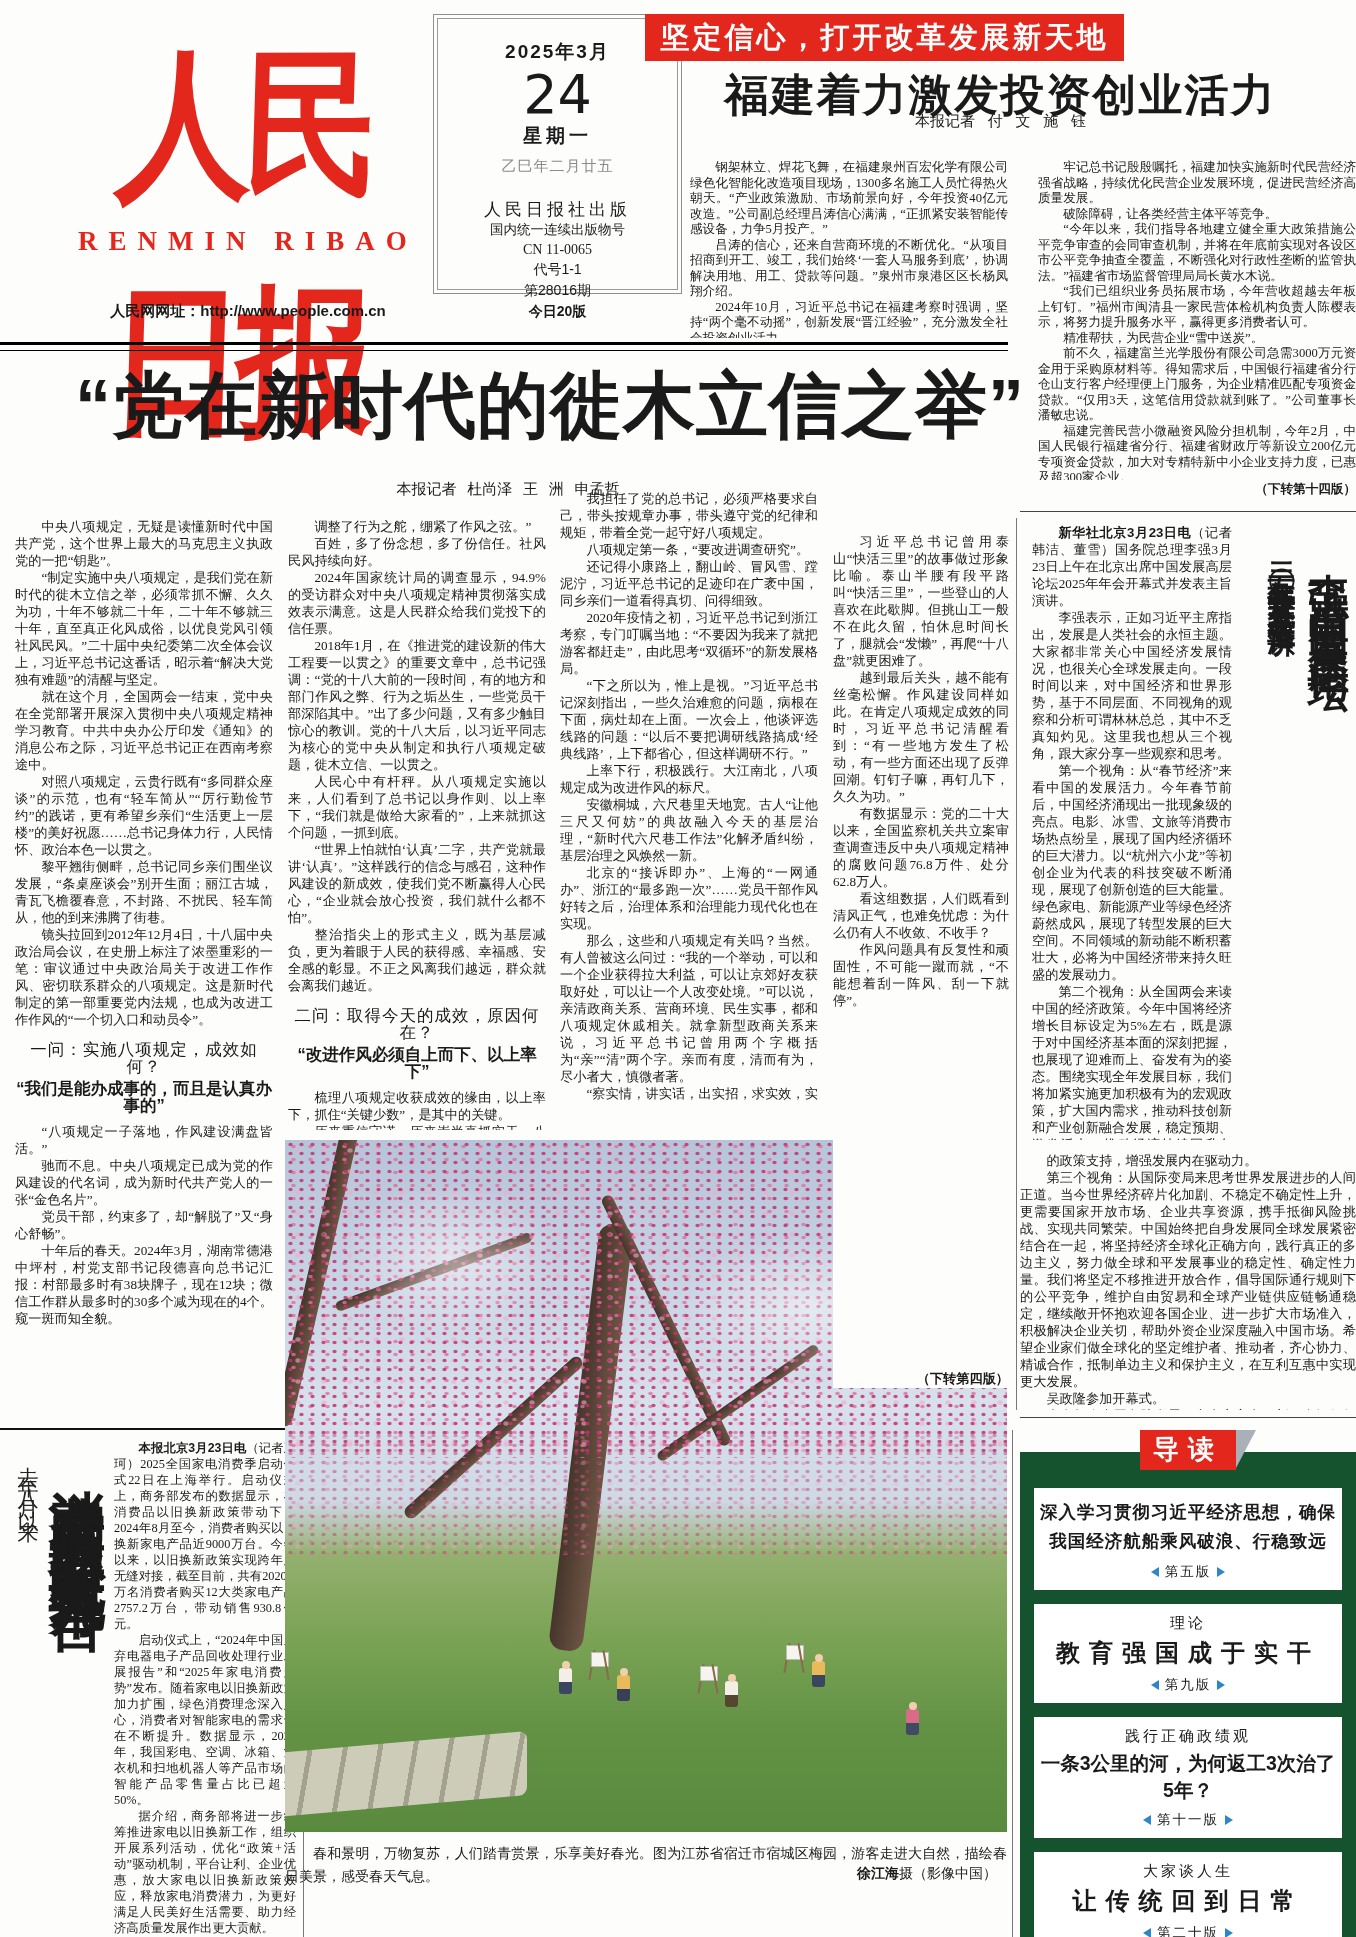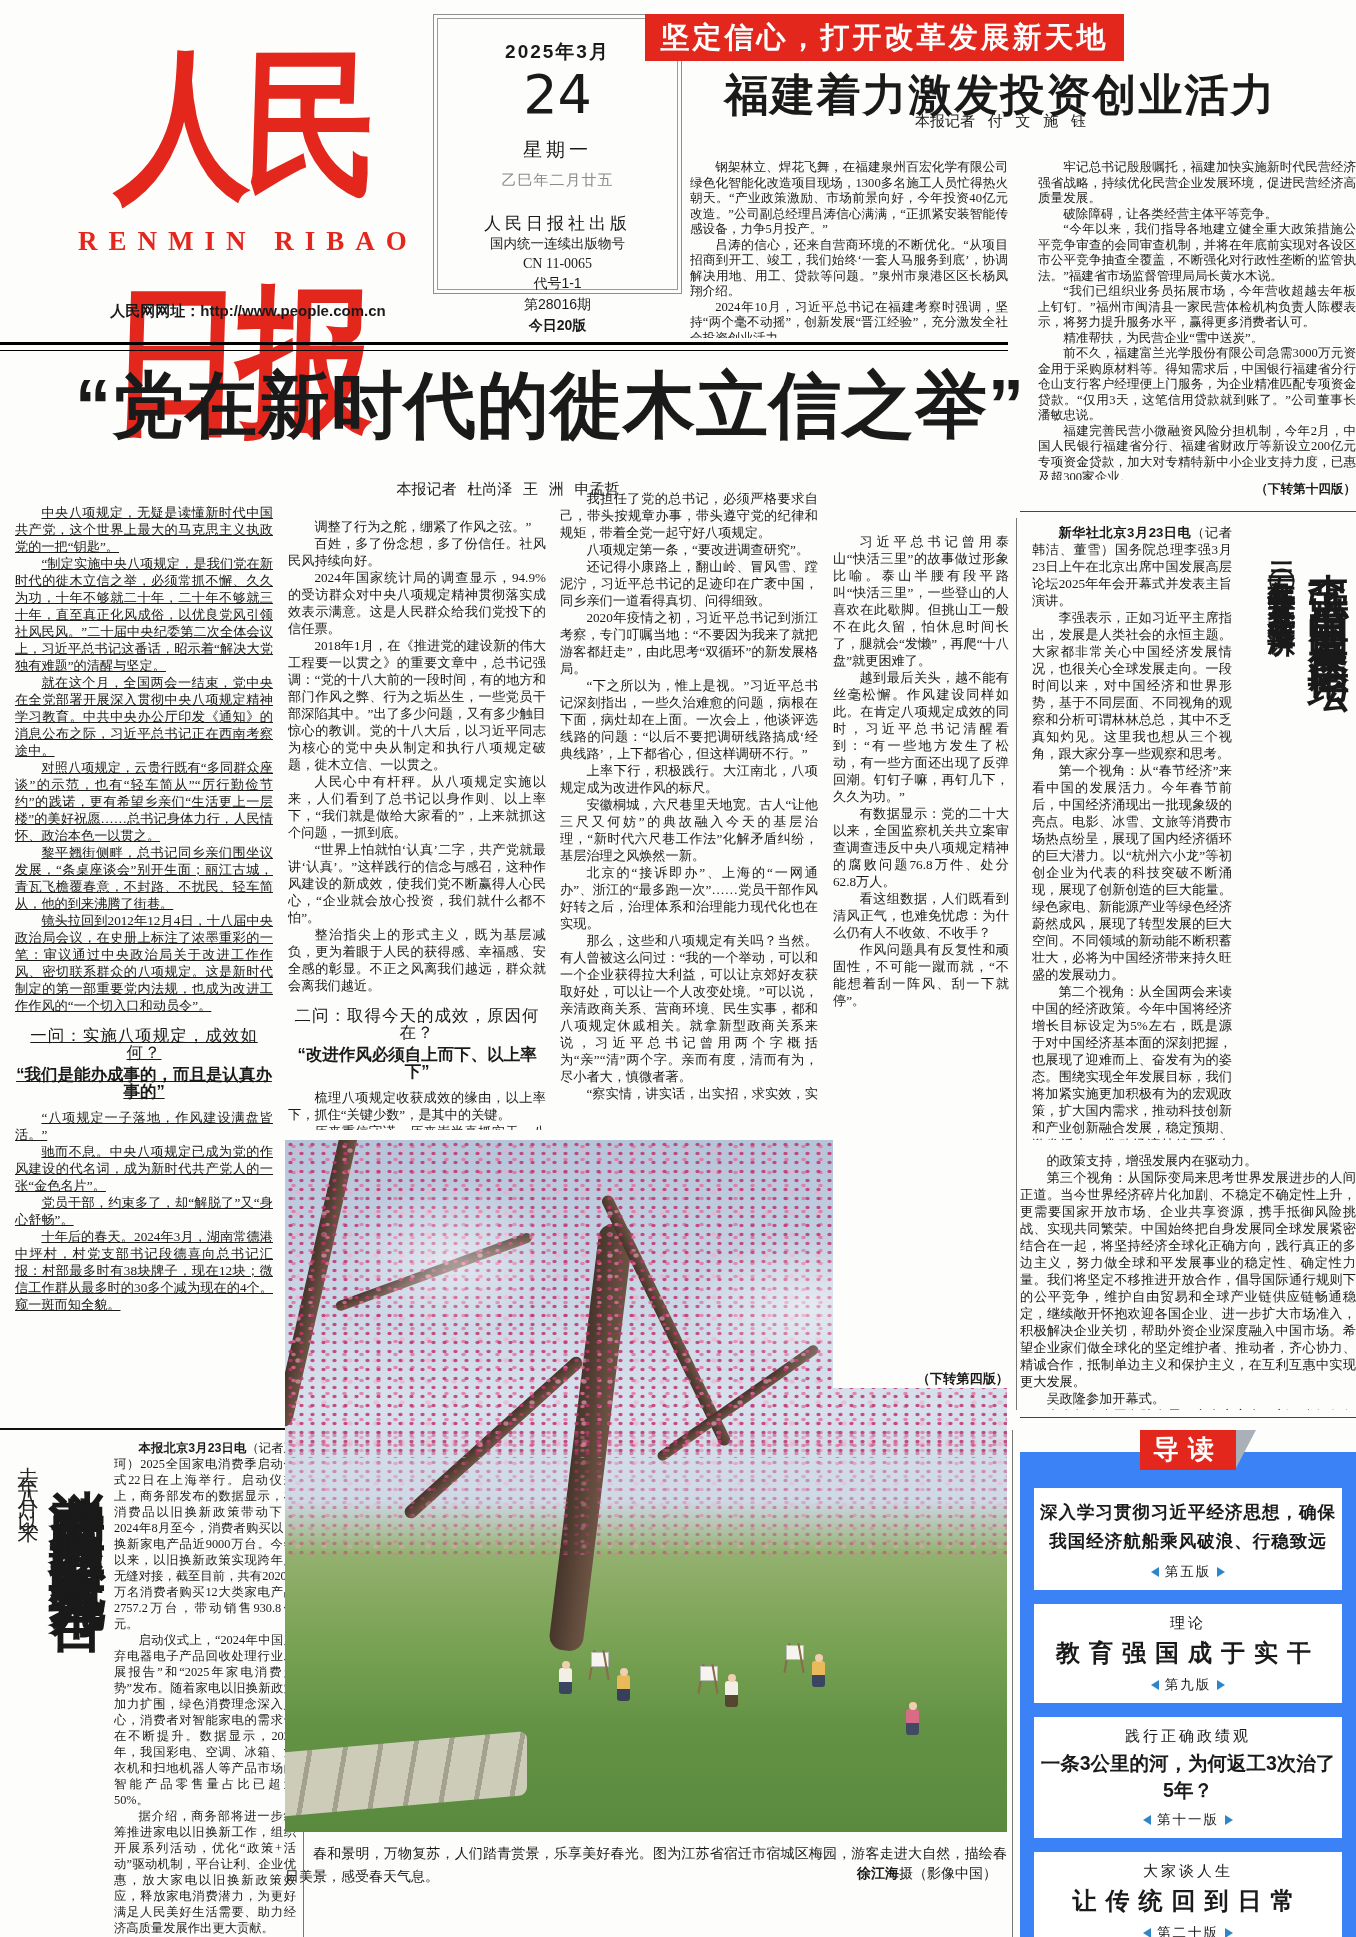--- a/index.html
+++ b/index.html
@@ -12,21 +12,21 @@
   .logo-cn{position:absolute;left:62px;top:8px;width:372px;height:215px;color:var(--red);
            font-size:136px;font-weight:900;line-height:200px;letter-spacing:-8px;text-align:center;
            transform:scaleY(1.18) skewX(-2deg);transform-origin:top center;}
   .logo-latin{position:absolute;left:62px;top:226px;width:372px;text-align:center;color:var(--red);
            font-size:27px;letter-spacing:11px;font-weight:700;}
   .url-line{position:absolute;left:52px;top:302px;width:392px;text-align:center;font-size:15px;font-weight:700;}
   .date-box{position:absolute;left:433px;top:14px;width:247px;height:278px;border:1px solid #8f8f8f;}
   .date-box .inner{position:absolute;inset:3px;border:1px solid #9a9a9a;text-align:center;}
   .d-month{margin-top:20px;font-size:19px;letter-spacing:2px;font-weight:600;}
   .d-day{margin-top:2px;font-size:54px;line-height:56px;font-family:"DejaVu Sans",sans-serif;}
-  .d-week{font-size:19px;font-weight:400;letter-spacing:4px;margin-top:14px;}
+  .d-week{font-size:19px;font-weight:700;letter-spacing:4px;margin-top:0;}
   .d-lunar{font-size:15px;color:#8a8a8a;margin-top:8px;letter-spacing:1px;}
   .d-pub{font-size:17px;letter-spacing:4px;margin-top:22px;}
   .d-issn-label{font-size:13.5px;font-weight:400;}
   .d-plain{font-size:14px;margin-top:3px;}
   
   .banner{position:absolute;left:645px;top:14px;width:479px;height:47px;background:var(--red);
           color:#fff;font-size:29px;font-weight:800;letter-spacing:3px;line-height:47px;text-align:center;}
   .fj-headline{position:absolute;left:645px;top:66px;width:711px;font-size:44px;font-weight:900;
           letter-spacing:2px;text-align:center;}
   .fj-byline{position:absolute;left:645px;top:112px;width:711px;text-align:center;font-size:15px;word-spacing:9px;}
@@ -77,21 +77,21 @@
   
   .xf-kicker{position:absolute;left:14px;top:1450px;height:470px;writing-mode:vertical-rl;
              font-size:21px;letter-spacing:11px;color:#222;}
   .xf-headline{position:absolute;left:44px;top:1444px;width:66px;height:493px;overflow:hidden;
              writing-mode:vertical-rl;font-size:57px;font-weight:800;letter-spacing:7px;line-height:66px;}
   .xf-body{position:absolute;left:114px;top:1440px;width:182px;height:497px;overflow:hidden;
              font-size:12.3px;line-height:16px;text-align:justify;}
   .xf-body p{margin:0;text-indent:2em;}
   
   .daodu{position:absolute;left:1020px;top:1430px;width:336px;height:507px;}
-  .dd-panel{position:absolute;left:0;top:22px;width:336px;height:485px;background:#3b82f6;}
+  .dd-panel{position:absolute;left:0;top:22px;width:336px;height:485px;background:#14532d;}
   .dd-tab{position:absolute;left:50%;transform:translateX(-50%);top:0;width:96px;height:40px;
           background:var(--red);color:#fff;font-weight:800;font-size:26px;letter-spacing:9px;
           line-height:40px;text-align:center;z-index:2;}
   .dd-fold{position:absolute;right:-20px;top:0;width:0;height:0;
            border-top:38px solid #aab0b8;border-right:20px solid transparent;}
   .dd-box{background:#fff;margin:14px 14px 0;padding:10px 6px 9px;text-align:center;}
   .dd-kicker{font-size:15px;letter-spacing:3px;margin-bottom:4px;}
   .dd-title-lg{font-family:"Liberation Sans","DejaVu Sans",sans-serif;font-weight:700;font-size:24px;letter-spacing:9px;}
   .dd-title-md{font-family:"Liberation Sans","DejaVu Sans",sans-serif;font-weight:700;font-size:19.5px;letter-spacing:0;}
   .dd-title-2l{font-family:"Liberation Sans","DejaVu Sans",sans-serif;font-weight:700;font-size:17.5px;line-height:29px;letter-spacing:1px;}
@@ -142,21 +142,21 @@
       <p>福建完善民营小微融资风险分担机制，今年2月，中国人民银行福建省分行、福建省财政厅等新设立200亿元专项资金贷款，加大对专精特新中小企业支持力度，已惠及超300家企业。</p>
     </div>
   <div class="abs turn" style="left:1038px;top:481px;width:318px;">（下转第十四版）</div>
   <div class="hrule" style="left:1020px;top:511px;width:336px;"></div>
 
   <div class="double-rule"></div>
 
   <div class="main-headline sans">“党在新时代的徙木立信之举”</div>
   <div class="main-byline">本报记者 杜尚泽 王 洲 申孟哲</div>
 
-  <div class="abs bodycol clip" style="left:15px;top:504px;width:258px;height:898px;text-decoration:underline;">
+  <div class="abs bodycol clip" style="left:15px;top:518px;width:258px;height:898px;">
     <div>
         <p>中央八项规定，无疑是读懂新时代中国共产党，这个世界上最大的马克思主义执政党的一把“钥匙”。</p>
         <p>“制定实施中央八项规定，是我们党在新时代的徙木立信之举，必须常抓不懈、久久为功，十年不够就二十年，二十年不够就三十年，直至真正化风成俗，以优良党风引领社风民风。”二十届中央纪委第二次全体会议上，习近平总书记这番话，昭示着“解决大党独有难题”的清醒与坚定。</p>
         <p>就在这个月，全国两会一结束，党中央在全党部署开展深入贯彻中央八项规定精神学习教育。中共中央办公厅印发《通知》的消息公布之际，习近平总书记正在西南考察途中。</p>
         <p>对照八项规定，云贵行既有“多同群众座谈”的示范，也有“轻车简从”“厉行勤俭节约”的践诺，更有希望乡亲们“生活更上一层楼”的美好祝愿……总书记身体力行，人民情怀、政治本色一以贯之。</p>
         <p>黎平翘街侧畔，总书记同乡亲们围坐议发展，“条桌座谈会”别开生面；丽江古城，青瓦飞檐覆春意，不封路、不扰民、轻车简从，他的到来沸腾了街巷。</p>
         <p>镜头拉回到2012年12月4日，十八届中央政治局会议，在史册上标注了浓墨重彩的一笔：审议通过中央政治局关于改进工作作风、密切联系群众的八项规定。这是新时代制定的第一部重要党内法规，也成为改进工作作风的“一个切入口和动员令”。</p>
       </div>
     <div class="q-head">一问：实施八项规定，成效如何？</div>
     <div class="q-sub">“我们是能办成事的，而且是认真办事的”</div>

